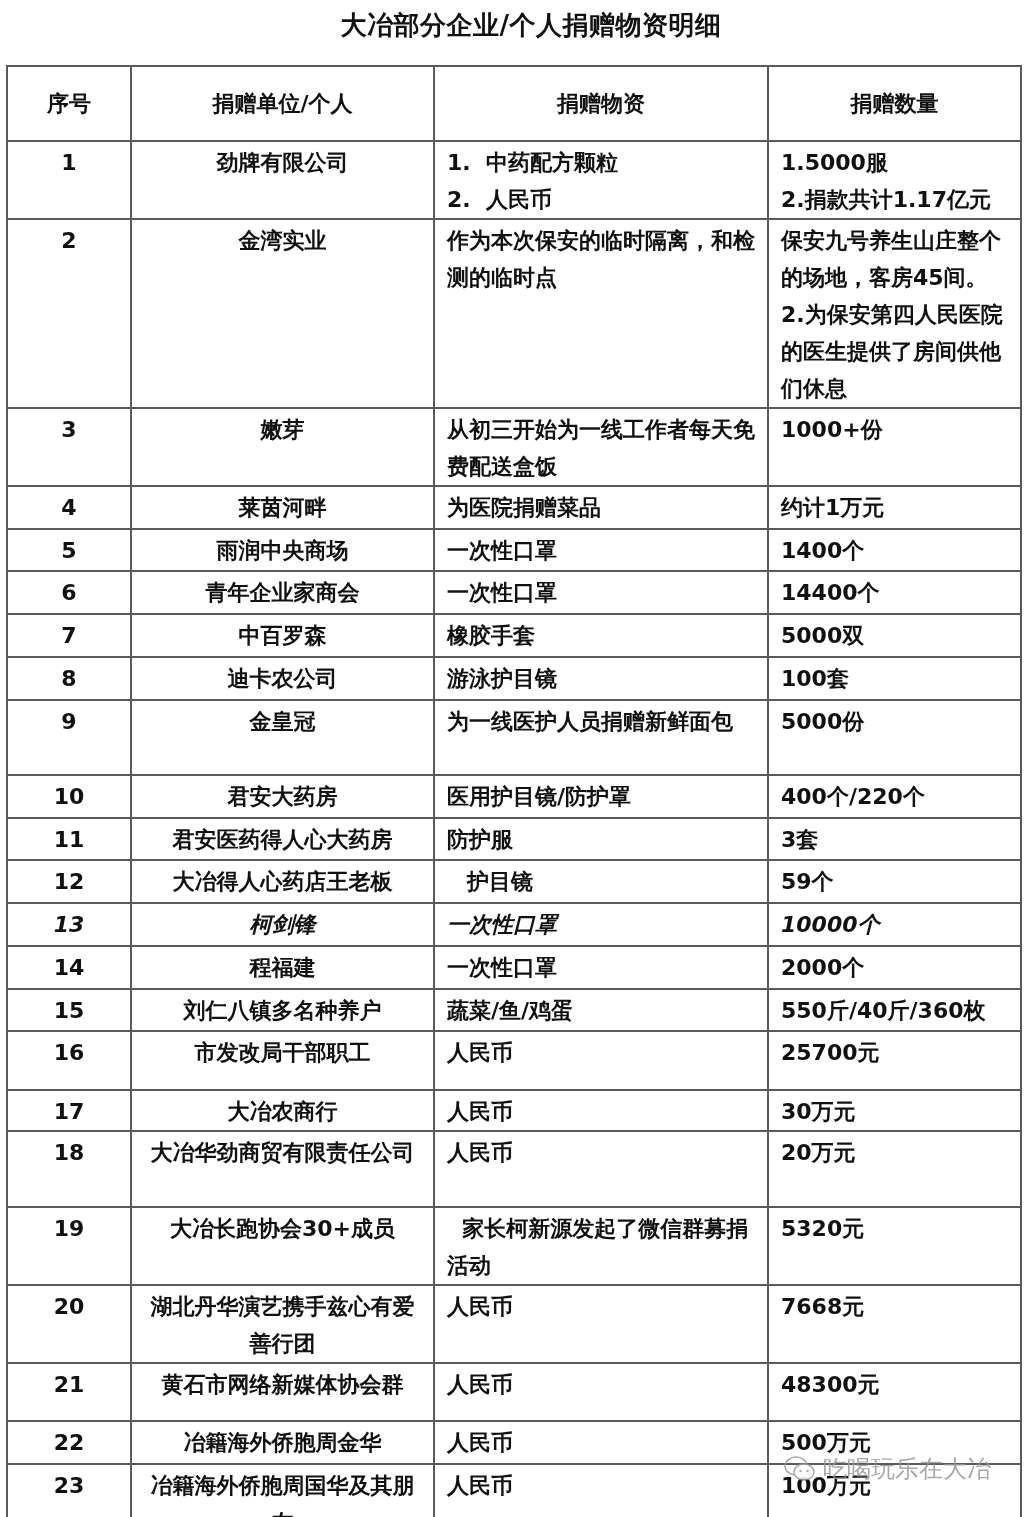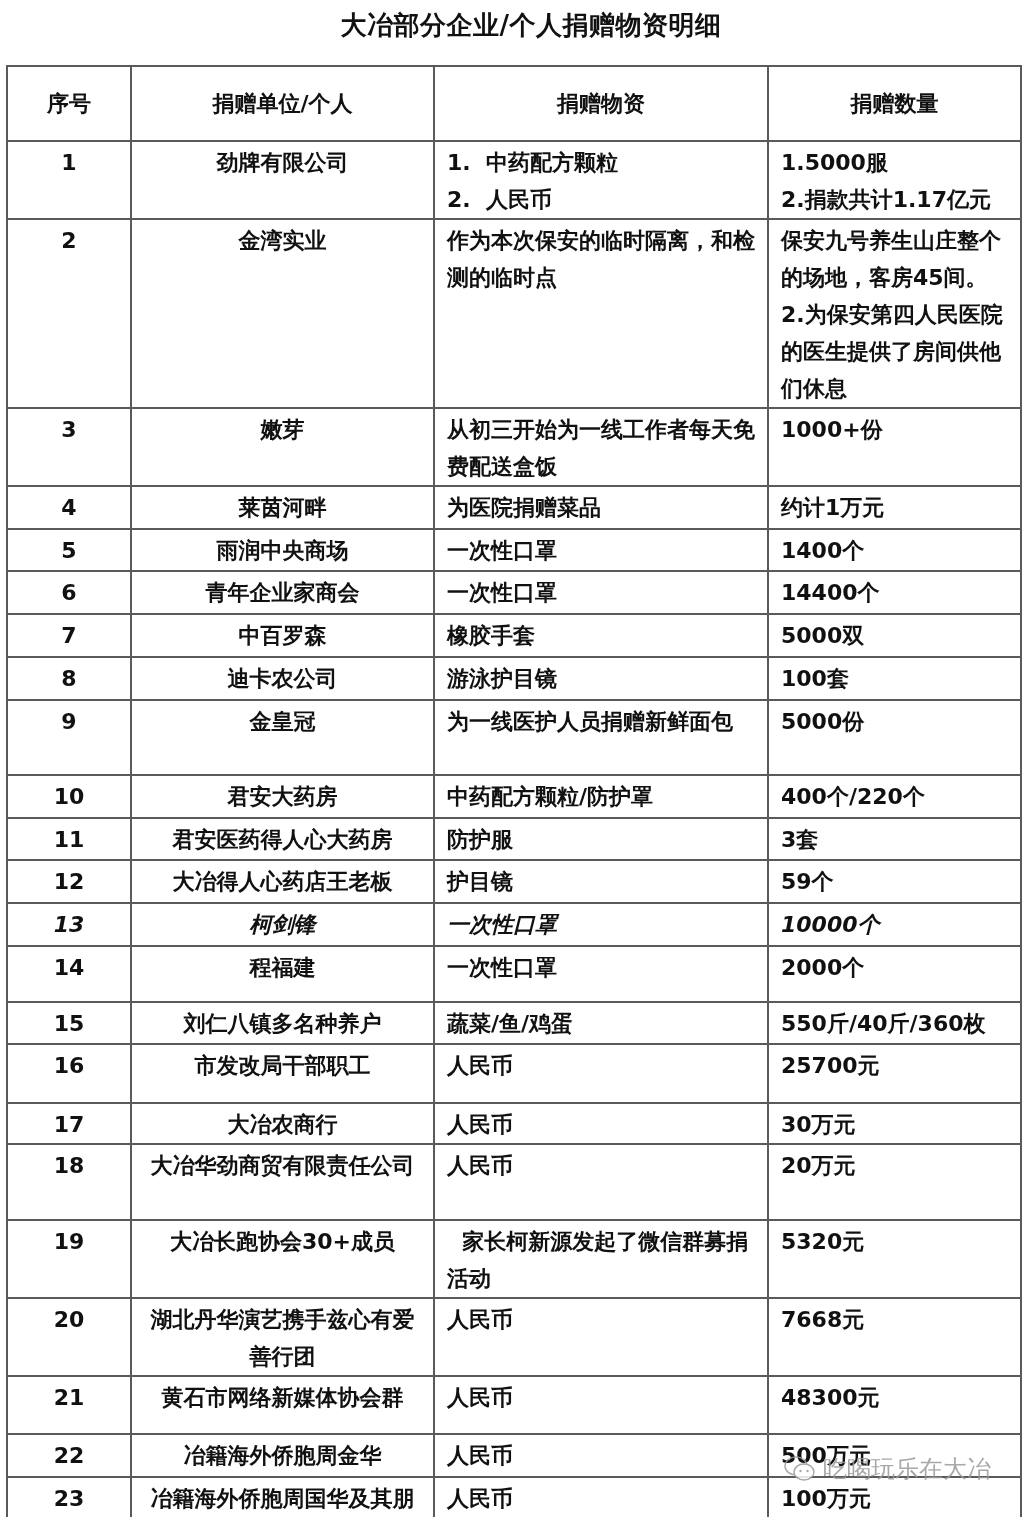--- a/index.html
+++ b/index.html
@@ -115,42 +115,42 @@
       </tr>
       <tr style="height: 75px;">
         <td class="num">9</td>
         <td class="donor">金皇冠</td>
         <td class="item"><span class="" style="white-space: pre-wrap;">为一线医护人员捐赠新鲜面包</span></td>
         <td class="qty"><span>5000份</span></td>
       </tr>
       <tr style="height: 43px; margin-left: 20px;">
         <td class="num">10</td>
         <td class="donor">君安大药房</td>
-        <td class="item"><span class="" style="white-space: pre-wrap;">中药配方颗粒/防护罩</span></td>
+        <td class="item"><span class="" style="white-space: pre-wrap;">医用护目镜/防护罩</span></td>
         <td class="qty"><span>400个/220个</span></td>
       </tr>
       <tr style="height: 42px;">
         <td class="num">11</td>
         <td class="donor">君安医药得人心大药房</td>
         <td class="item"><span class="" style="white-space: pre-wrap;">防护服</span></td>
         <td class="qty"><span>3套</span></td>
       </tr>
       <tr style="height: 43px;">
         <td class="num">12</td>
         <td class="donor">大冶得人心药店王老板</td>
-        <td class="item"><span class="" style="white-space: pre-wrap;">护目镜</span></td>
+        <td class="item"><span class="" style="white-space: pre-wrap; margin-left: 20px;">护目镜</span></td>
         <td class="qty"><span>59个</span></td>
       </tr>
       <tr style="height: 43px; font-style: italic;">
         <td class="num">13</td>
         <td class="donor">柯剑锋</td>
         <td class="item"><span class="" style="white-space: pre-wrap;">一次性口罩</span></td>
         <td class="qty"><span>10000个</span></td>
       </tr>
-      <tr style="height: 56px;">
+      <tr style="height: 43px;">
         <td class="num">14</td>
         <td class="donor">程福建</td>
         <td class="item"><span class="" style="white-space: pre-wrap;">一次性口罩</span></td>
         <td class="qty"><span>2000个</span></td>
       </tr>
       <tr style="height: 42px;">
         <td class="num">15</td>
         <td class="donor">刘仁八镇多名种养户</td>
         <td class="item"><span class="" style="white-space: pre-wrap;">蔬菜/鱼/鸡蛋</span></td>
         <td class="qty"><span>550斤/40斤/360枚</span></td>

